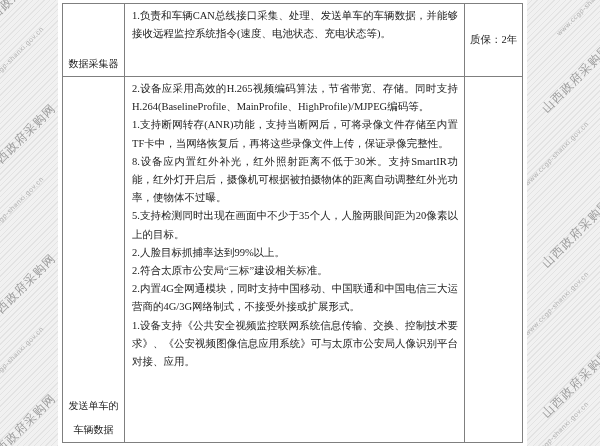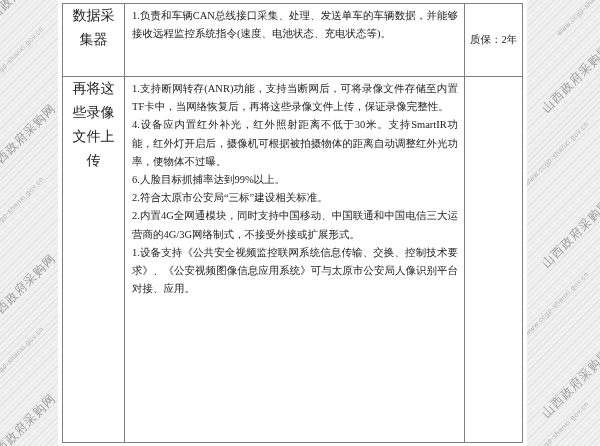--- a/index.html
+++ b/index.html
@@ -31,22 +31,22 @@
     box-sizing:border-box;background:#ffffff;
     border:1px solid #7f7f7f;
     display:grid;
     grid-template-columns:62px 340px 1fr;
     grid-template-rows:73px 1fr;
   }
   .cell{box-sizing:border-box;overflow:hidden;}
   .b-right{border-right:1px solid #7f7f7f;}
   .b-bottom{border-bottom:1px solid #7f7f7f;}
   .name-cell{
-    display:flex;align-items:flex-start;justify-content:center;
-    text-align:center;font-size:14px;line-height:24px;
+    display:flex;align-items:flex-end;justify-content:center;
+    text-align:center;font-size:10px;line-height:24px;
     padding:0 5px;
   }
   .spec-cell{
     padding:3px 6px 0 7px;
     font-size:10.5px;line-height:18.2px;
     text-align:justify;
   }
   .spec-cell p{margin:0;padding:0;}
   .warranty-cell{
     display:flex;align-items:center;justify-content:center;
@@ -82,24 +82,26 @@
     <span>数据采集器</span>
   </div>
   <div class="cell spec-cell b-right b-bottom">
     <p>1.负责和车辆CAN总线接口采集、处理、发送单车的车辆数据，并能够接收远程监控系统指令(速度、电池状态、充电状态等)。</p>
   </div>
   <div class="cell warranty-cell b-bottom">
     <span>质保：2年</span>
   </div>
 
   <div class="cell name-cell b-right">
-    <span>再将这些录像文件上传</span>
+    <span>发送单车的车辆数据</span>
   </div>
   <div class="cell spec-cell b-right">
+    <p>2.设备应采用高效的H.265视频编码算法，节省带宽、存储。同时支持H.264(BaselineProfile、MainProfile、HighProfile)/MJPEG编码等。</p>
     <p>1.支持断网转存(ANR)功能，支持当断网后，可将录像文件存储至内置TF卡中，当网络恢复后，再将这些录像文件上传，保证录像完整性。</p>
-    <p>4.设备应内置红外补光，红外照射距离不低于30米。支持SmartIR功能，红外灯开启后，摄像机可根据被拍摄物体的距离自动调整红外光功率，使物体不过曝。</p>
-    <p>6.人脸目标抓捕率达到99%以上。</p>
+    <p>8.设备应内置红外补光，红外照射距离不低于30米。支持SmartIR功能，红外灯开启后，摄像机可根据被拍摄物体的距离自动调整红外光功率，使物体不过曝。</p>
+    <p>5.支持检测同时出现在画面中不少于35个人，人脸两眼间距为20像素以上的目标。</p>
+    <p>2.人脸目标抓捕率达到99%以上。</p>
     <p>2.符合太原市公安局“三标”建设相关标准。</p>
     <p>2.内置4G全网通模块，同时支持中国移动、中国联通和中国电信三大运营商的4G/3G网络制式，不接受外接或扩展形式。</p>
     <p>1.设备支持《公共安全视频监控联网系统信息传输、交换、控制技术要求》、《公安视频图像信息应用系统》可与太原市公安局人像识别平台对接、应用。</p>
   </div>
 
 </div>
 
 </body></html>

